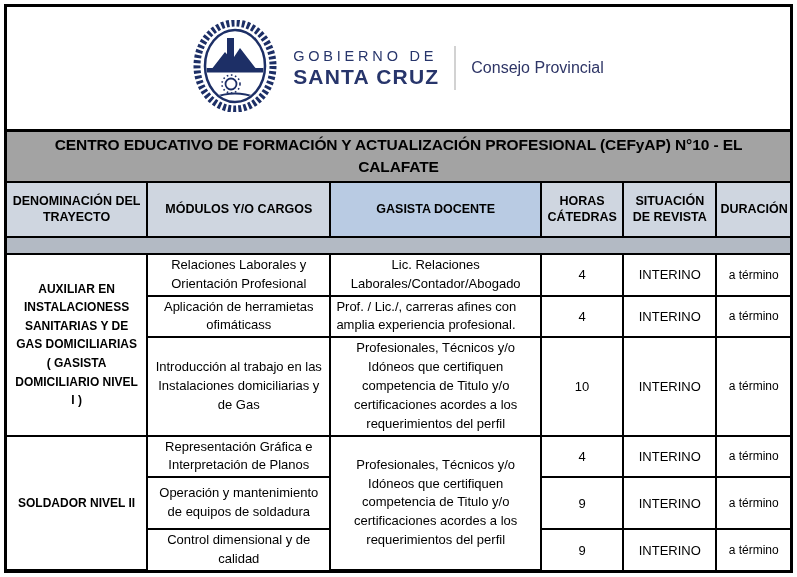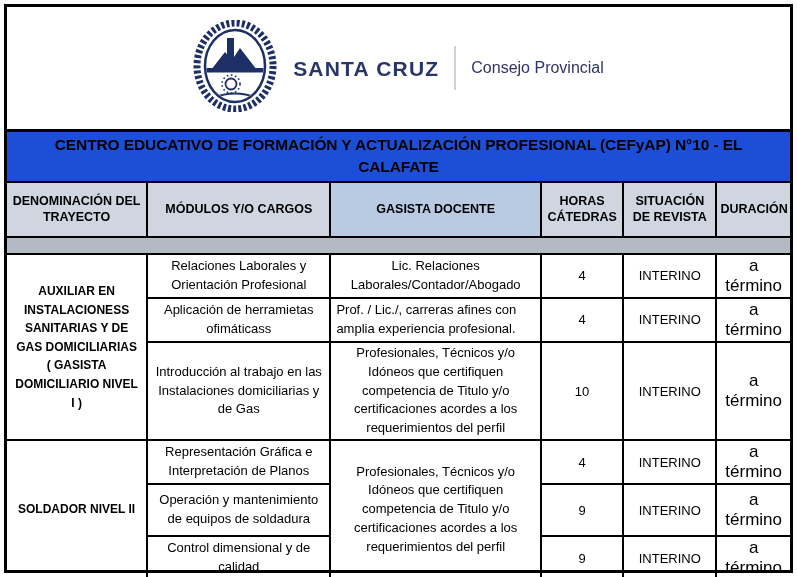--- a/index.html
+++ b/index.html
@@ -11,21 +11,21 @@
   .brand { height:122px; flex:0 0 auto; display:flex; align-items:center; justify-content:center; gap:16px; background:#fff; }
   .crest { flex:0 0 auto; }
   .brand-text { display:flex; align-items:center; }
   .gov { text-align:left; color:#27356b; }
   .gov-line1 { font-size:14.5px; letter-spacing:3.8px; font-weight:400; }
   .gov-line2 { font-size:21px; font-weight:800; letter-spacing:1.2px; margin-top:1px; }
   .vline { width:2px; height:44px; background:#d2d2d2; margin:0 15px; }
   .org { font-size:16px; color:#2e3566; font-weight:500; line-height:1.2; }
 
   
-  .title-band { flex:0 0 auto; background:#1d4ed8; border-top:3px solid #000; border-bottom:2px solid #000;
+  .title-band { flex:0 0 auto; background:#a3a3a3; border-top:3px solid #000; border-bottom:2px solid #000;
     text-align:center; font-weight:bold; font-size:15.5px; color:#000; line-height:1.45; padding:2px 10px; letter-spacing:-0.1px; }
 
   
   table { width:100%; border-collapse:collapse; table-layout:fixed; flex:1 1 auto; }
   th, td { border:2px solid #000; text-align:center; vertical-align:middle; padding:1px 3px; overflow:hidden; }
   th:first-child, td:first-child { border-left:none; }
   th:last-child, td:last-child { border-right:none; }
   thead th { border-top:none; }
   tbody tr:last-child td { border-bottom:none; }
 
@@ -33,21 +33,21 @@
   thead th.perfil-hdr { background:#b9cbe3; }
 
   tr.spacer td { background:#b3bac4; height:17px; padding:0; }
 
   td.trayecto { font-weight:bold; font-size:12px; line-height:1.55; padding:2px 6px; }
   td.modulo { font-size:13px; line-height:1.45; }
   td.perfil { font-size:13px; line-height:1.45; }
   td.perfil.left { text-align:left; padding-left:5px; }
   td.num { font-size:13px; }
   td.sit { font-size:13px; }
-  td.dur { font-size:17px;border-radius:15px; }
+  td.dur { font-size:12px;border-radius:15px; }
 
   tr.rh1 { height:36px; }
   tr.rh2 { height:40px; }
   tr.rh3 { height:98px; }
   tr.rh4 { height:41px; }
   tr.rh5 { height:52px;padding-left:35px; }
   tr.rh6 { height:41px; }
 </style>
 </head>
 <body>
@@ -68,20 +68,21 @@
             <path d="M18 50 L32 32 L39 40 L47 28 L64 50 Z" fill="#1d2f66"></path>
             <rect x="10" y="48" width="64" height="4.5" fill="#1d2f66"></rect>
             <circle cx="38" cy="64" r="5.5" fill="none" stroke="#1d2f66" stroke-width="1.8"></circle>
             <circle cx="38" cy="64" r="9" fill="none" stroke="#1d2f66" stroke-width="1.6" stroke-dasharray="1.6 2.6"></circle>
             <path d="M20 78 Q42 69 64 78" fill="none" stroke="#1d2f66" stroke-width="2"></path>
           </g>
         </svg>
       </div>
       <div class="brand-text">
         <div class="gov">
+          <div class="gov-line1">GOBIERNO DE</div>
           <div class="gov-line2">SANTA CRUZ</div>
         </div>
         <div class="vline"></div>
         <div class="org">
           <div>Consejo Provincial</div>
         </div>
       </div>
     </div>
 
     <div class="title-band">CENTRO EDUCATIVO DE FORMACIÓN Y ACTUALIZACIÓN PROFESIONAL (CEFyAP) N°10 - EL CALAFATE</div>

